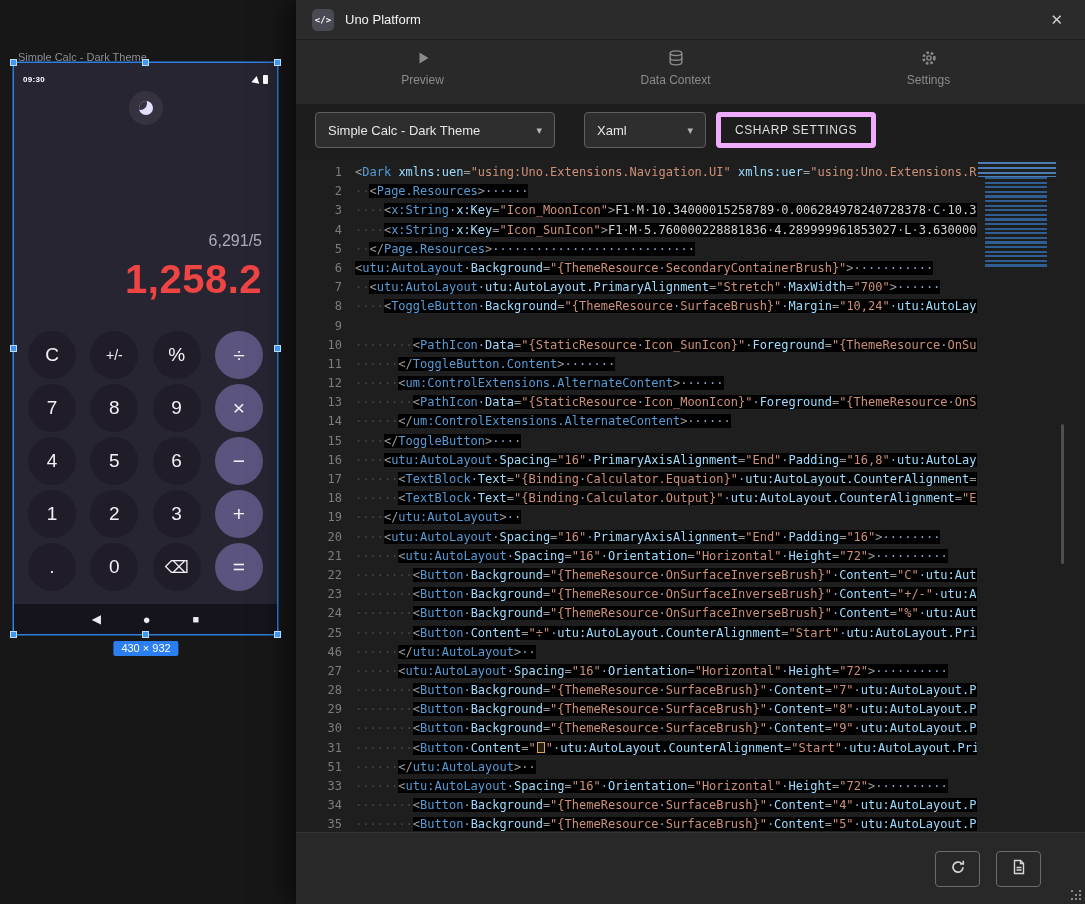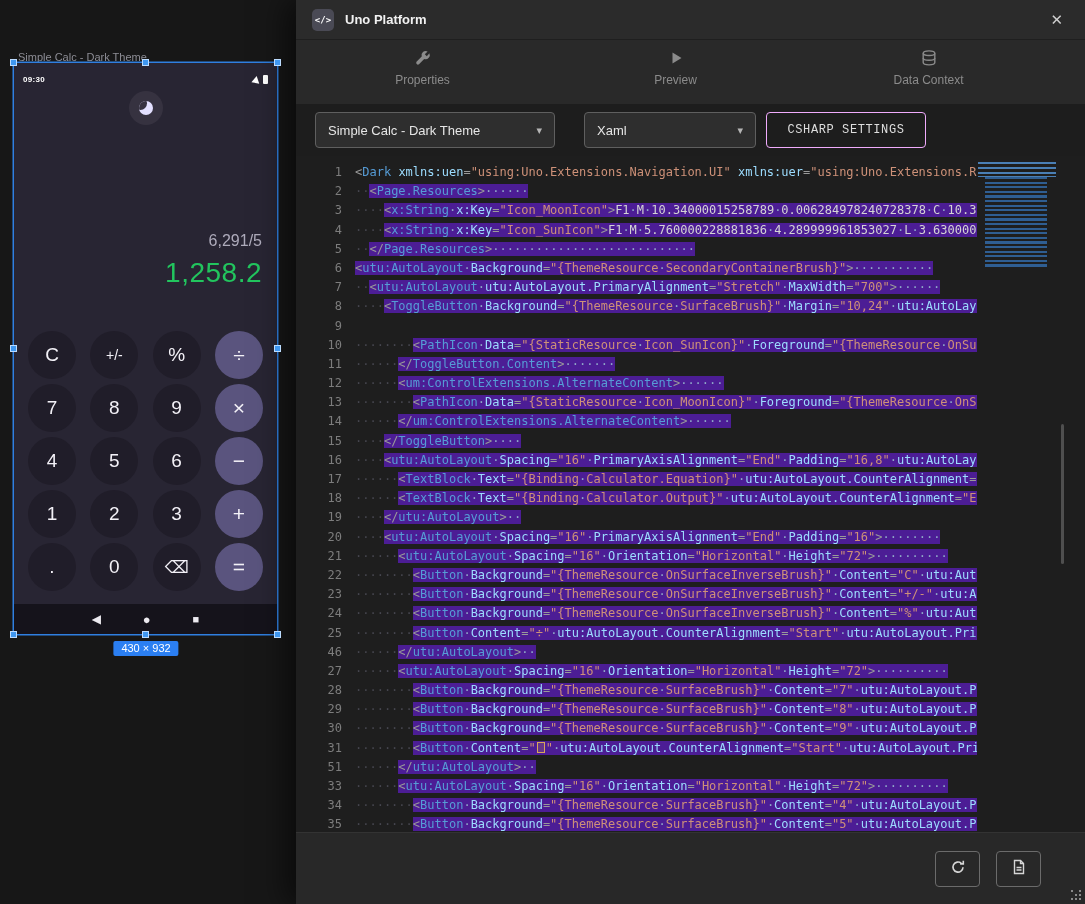--- a/index.html
+++ b/index.html
@@ -26,21 +26,21 @@
   .si-batt { width:5px; height:9px; background:#fff; border-radius:1px; }
 
   .moon-btn { position:absolute; top:28px; left:calc(50% - 17px); width:34px; height:34px;
               border-radius:50%; background:#363240; display:flex; align-items:center; justify-content:center; }
   .moon { position:relative; width:14px; height:14px; border-radius:50%; background:#e3e0ff; overflow:hidden; }
   .moon::after { content:""; position:absolute; left:-5px; top:-4px; width:13px; height:13px;
                  border-radius:50%; background:#363240; }
 
   .calc-display { position:absolute; top:152px; right:15px; text-align:right;margin-top:17px; }
   .calc-eq  { font-size:16px; color:#aeabbb; margin-bottom:7px; }
-  .calc-out { font-size:28px; font-weight:400; color:#22c55e; letter-spacing:.5px; }
+  .calc-out { font-size:40px; font-weight:700; color:#ef4444; letter-spacing:.5px; }
 
   .keypad { position:absolute; top:268px; left:14px; right:14px; display:flex;
             flex-direction:column; gap:5px; }
   .krow { display:flex; justify-content:space-between; }
   .key { width:48px; height:48px; border-radius:50%; background:#201d29; border:none;
          color:#f3f1f7; font-size:19px; font-family:"Liberation Sans",sans-serif;
          display:flex; align-items:center; justify-content:center; }
   .key.op { background:#5a547e; font-size:21px; }
   .key.small { font-size:14px; }
   .key.bks { font-size:17px; }
@@ -58,50 +58,50 @@
 
   
   .window { position:absolute; left:296px; top:0; width:789px; height:904px;
             background:#212121; box-shadow:-10px 0 28px rgba(0,0,0,.55); }
 
   .titlebar { height:40px; background:#2b2b2b; display:flex; align-items:center;
               padding:0 16px; border-bottom:1px solid #1f1f1f; }
   .logo { width:22px; height:22px; border-radius:5px; background:#4a4a55; color:#fff;
           font:bold 9px "DejaVu Sans Mono",monospace; display:flex; align-items:center;
           justify-content:center; }
-  .win-title { margin-left:11px; font-size:13px; font-weight:bold; color:#f2f2f2; }
+  .win-title { margin-left:11px; font-size:13px; font-weight:normal; color:#f2f2f2; }
   .close-btn { margin-left:auto; color:#cfcfcf; font-size:15px; cursor:default; padding:2px 6px; }
 
   .tabbar { height:64px; background:#292929; display:flex; padding:9px 30px 0 0; }
   .tab { flex:1; display:flex; flex-direction:column; align-items:center; gap:6px;
          color:#8b8b8b; font-size:12px; }
   .tab.active { color:#ffffff; }
   .tab svg { display:block; }
 
   .toolbar { height:52px; background:#1d1d1d; display:flex; align-items:center; padding:0 19px; }
   .dropdown { height:36px; display:flex; align-items:center; justify-content:space-between;
               padding:0 12px; background:#2e2e2e; border:1px solid #5f5f5f; border-radius:4px;
               color:#e6e6e6; font-size:13px; }
   .dd-page { width:240px; }
-  .dd-format { width:172px; margin-left:29px; }
+  .dd-format { width:122px; margin-left:29px; }
   .dd-caret { color:#b5b5b5; font-size:11px; margin-left:10px; }
   .btn-outline { height:36px; width:160px; margin-left:10px; background:transparent;
-                 border:1px solid #f0abfc; border-radius:4px; color:#dedede; font-size:12px;
+                 border:5px solid #f0abfc; border-radius:4px; color:#dedede; font-size:12px;
                  letter-spacing:.6px; display:flex; align-items:center; justify-content:center;
-                 font-family:Liberation Mono, monospace; }
+                 font-family:Liberation Sans, sans-serif; }
 
   .editor { position:absolute; top:156px; left:0; right:0; bottom:72px; background:#1e1e1e; overflow:hidden; }
   .code-lines { position:absolute; top:7px; bottom:0; left:0; right:108px; overflow:hidden;
                 font-family:"DejaVu Sans Mono",monospace; font-size:12px; line-height:19.2px; }
   .line { display:flex; height:19.2px; white-space:pre; }
   .ln { width:46px; flex:none; text-align:right; color:#7d7d7d; }
   .lt { margin-left:13px; white-space:pre; }
   .tag { color:#569cd6; } .attr { color:#9cdcfe; } .str { color:#ce9178; }
   .pun { color:#9a9a9a; } .txt { color:#d4d4d4; }
-  .sel { background:#4c1d95; }
+  .sel { background:#000000; }
   .ind { color:#46464f; }
   .wsd { color:#8fa8c8; }
   .box { display:inline-block; width:8px; height:11px; border:1px solid #d7a65a;
          background:rgba(215,166,90,.18); vertical-align:-1px; margin:0 1px; }
 
   .minimap { position:absolute; top:6px; right:29px; width:78px; }
   .mm-a { height:15px; background:repeating-linear-gradient(to bottom,#4a7fb5 0 2.4px,transparent 2.4px 4.8px); }
   .mm-b { margin-left:7px; width:62px; height:92px;
           background:repeating-linear-gradient(to bottom,#2f5e92 0 2.2px,transparent 2.2px 4.6px); }
   .vthumb { position:absolute; right:21px; top:268px; width:3px; height:140px;
@@ -201,44 +201,47 @@
   <div class="titlebar">
     <span class="logo">&lt;/&gt;</span>
     <span class="win-title">Uno Platform</span>
     <span class="close-btn">✕</span>
   </div>
 
   <div class="tabbar">
     <div class="tab">
       <span>
           <svg width="18" height="18" viewBox="0 0 18 18">
-            <path d="M15.4 4.2a4.3 4.3 0 0 1-5.2 5.9L5 15.3a1.8 1.8 0 0 1-2.5-2.5l5.2-5.2a4.3 4.3 0 0 1 5.9-5.2L10.8 5.2l2 2 2.6-3z" fill="currentColor"></path>
-          </svg>
-        </span>
-      <span>Properties</span>
-    </div>
-    <div class="tab">
-      <span>
-          <svg width="18" height="18" viewBox="0 0 18 18">
             <path d="M5.5 3.5l9 5.5-9 5.5z" fill="currentColor"></path>
           </svg>
         </span>
       <span>Preview</span>
     </div>
     <div class="tab">
       <span>
           <svg width="18" height="18" viewBox="0 0 18 18">
             <g fill="none" stroke="currentColor" stroke-width="1.4">
               <ellipse cx="9" cy="4.2" rx="5.8" ry="2.3"></ellipse>
               <path d="M3.2 4.2v9.4c0 1.3 2.6 2.3 5.8 2.3s5.8-1 5.8-2.3V4.2"></path>
               <path d="M3.2 9c0 1.3 2.6 2.3 5.8 2.3S14.8 10.3 14.8 9"></path>
             </g>
           </svg>
         </span>
       <span>Data Context</span>
+    </div>
+    <div class="tab">
+      <span>
+          <svg width="18" height="18" viewBox="0 0 18 18">
+            <g fill="none" stroke="currentColor">
+              <circle cx="9" cy="9" r="5.4" stroke-width="2.6" stroke-dasharray="2.4 2.05"></circle>
+              <circle cx="9" cy="9" r="2.1" stroke-width="1.4"></circle>
+            </g>
+          </svg>
+        </span>
+      <span>Settings</span>
     </div>
   </div>
 
   <div class="toolbar">
     <div class="dropdown dd-page">
       <span>Simple Calc - Dark Theme</span>
       <span class="dd-caret">▾</span>
     </div>
     <div class="dropdown dd-format">
       <span>Xaml</span>

